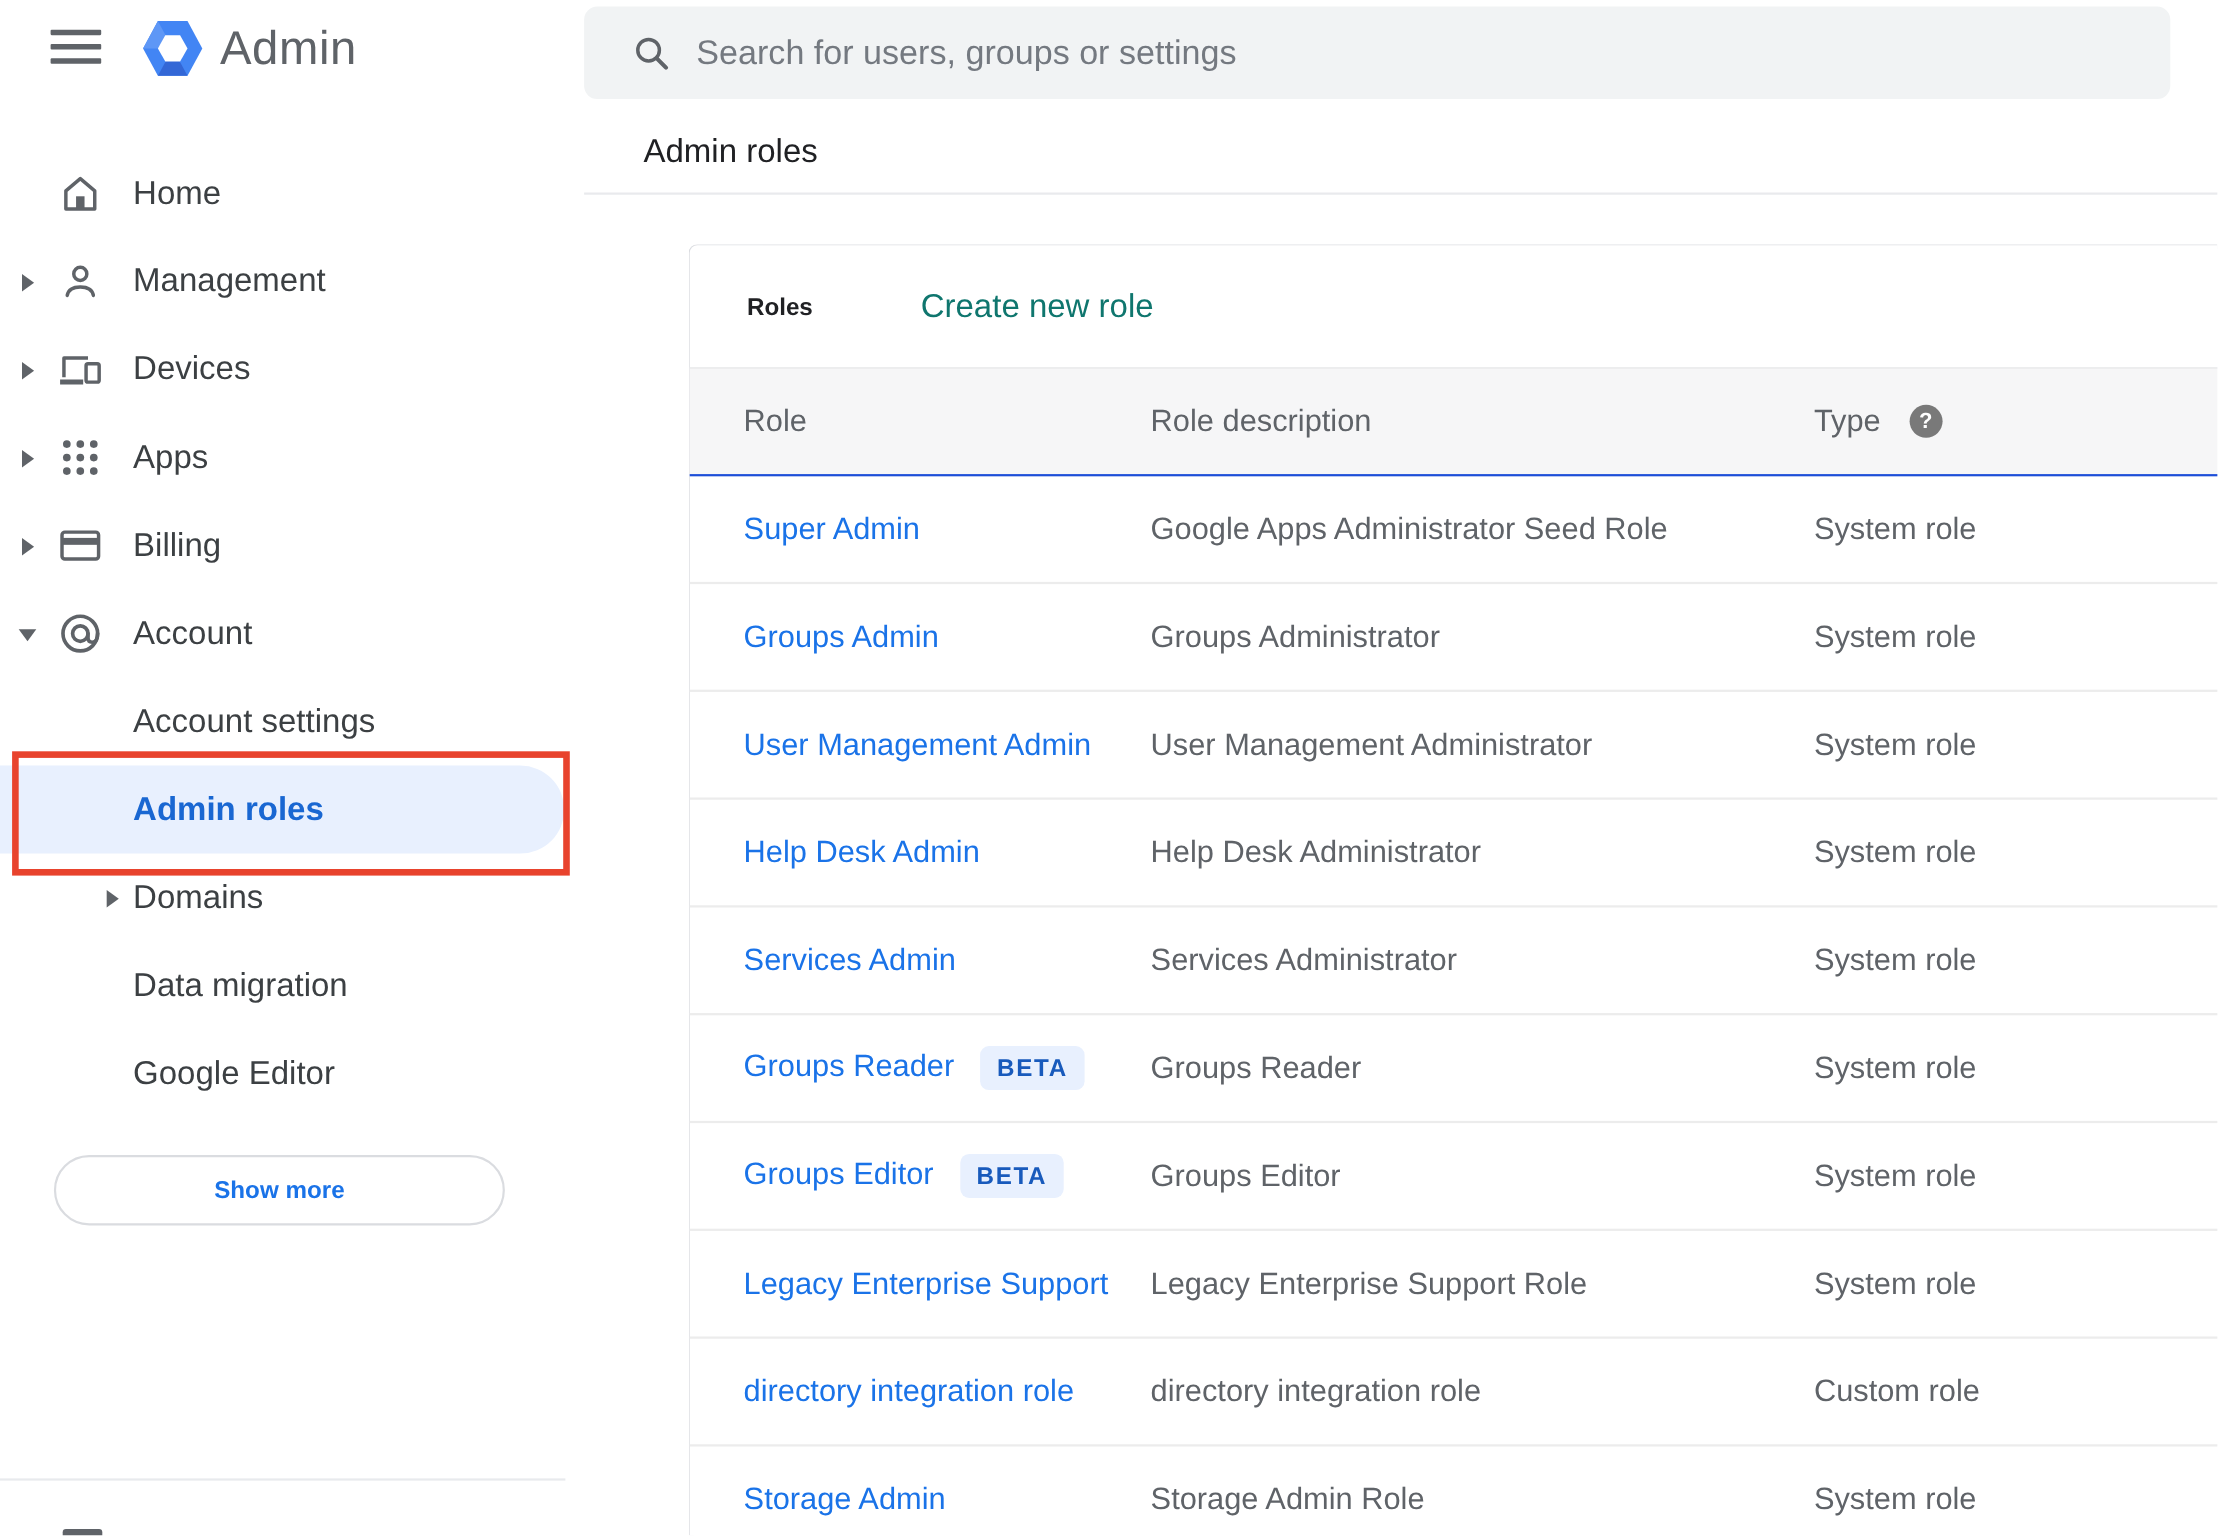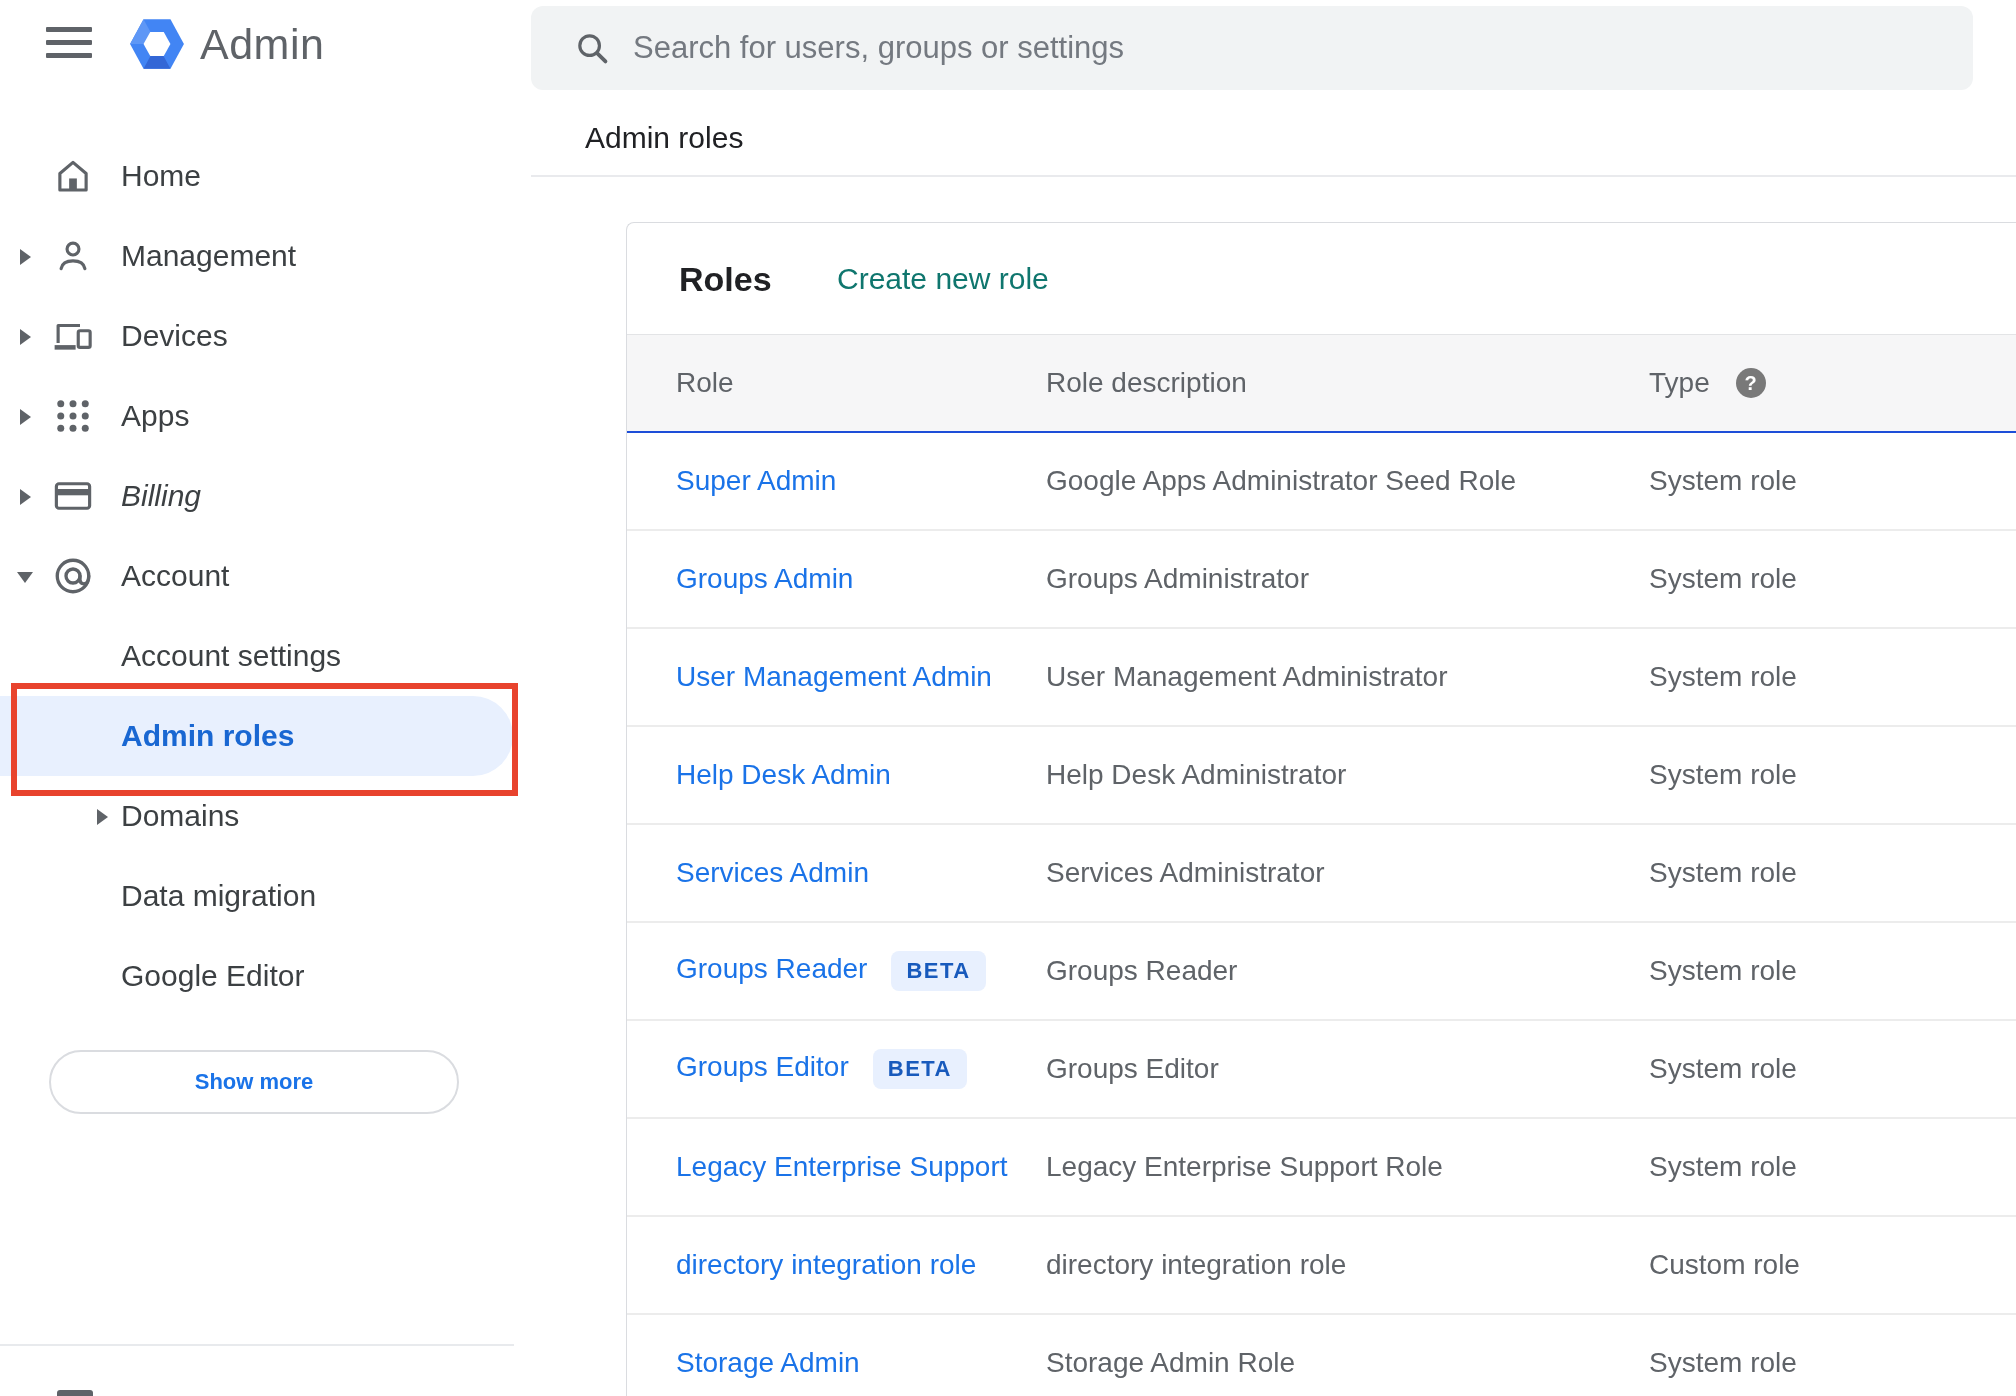--- a/index.html
+++ b/index.html
@@ -46,21 +46,21 @@
     font-size:22px; font-weight:bold; font-family:inherit; cursor:pointer; }
   .sidebar-bottom-divider { position:absolute; left:0; top:1344px; width:514px; height:2px; background:#e8eaed; }
   .partial-icon { position:absolute; left:57px; top:1390px; width:36px; height:6px;
     background:#5f6368; border-radius:3px 3px 0 0; }
 
   
   .card { position:absolute; left:626px; top:222px; width:1390px; height:1174px;
     background:#fff; border-left:1px solid #dadce0; border-top:1px solid #dadce0; border-radius:8px 0 0 0; }
   .card-header { position:relative; height:111px; }
   .card-title { position:absolute; left:52px; top:50%; transform:translateY(-50%);
-    font-size:34px; font-weight:bold; color:#202124; }
+    font-size:22px; font-weight:bold; color:#202124; }
   .create-link { position:absolute; left:210px; top:50%; transform:translateY(-50%);
     font-size:30px; color:#0f766e; text-decoration:none; cursor:pointer; }
   .thead { display:flex; align-items:center; height:99px; background:#f6f6f7;
     border-top:1px solid #e3e4e6; border-bottom:2px solid #1d4ed8; font-size:28px; color:#5f6368; }
   .col1 { padding-left:49px; width:419px; flex:0 0 auto; }
   .col2 { width:603px; flex:0 0 auto; }
   .col3 { flex:1 1 auto; display:flex; align-items:center; }
   .help-circle { display:inline-flex; align-items:center; justify-content:center;
     width:30px; height:30px; margin-left:26px; border-radius:50%; background:#797979;
     color:#fff; font-size:20px; font-weight:bold; cursor:pointer; }
@@ -125,21 +125,21 @@
               <circle cx="19" cy="5" r="2"></circle>
               <circle cx="5" cy="12" r="2"></circle>
               <circle cx="12" cy="12" r="2"></circle>
               <circle cx="19" cy="12" r="2"></circle>
               <circle cx="5" cy="19" r="2"></circle>
               <circle cx="12" cy="19" r="2"></circle>
               <circle cx="19" cy="19" r="2"></circle>
             </svg></span>
           <span class="nav-label">Apps</span>
         </div>
-        <div class="nav-item" style="top: 456px; font-style: italic;">
+        <div class="nav-item" style="top: 456px;">
           <span class="arrow-r"></span>
           <span class="nav-icon"><svg viewBox="0 0 24 24" fill="none">
               <rect x="2.5" y="5" width="19" height="14" rx="1.5" stroke="#5f6368" stroke-width="1.8"></rect>
               <rect x="2.5" y="8" width="19" height="3.6" fill="#5f6368"></rect>
             </svg></span>
           <span class="nav-label">Billing</span>
         </div>
         <div class="nav-item" style="top: 536px;">
           <span class="arrow-d"></span>
           <span class="nav-icon"><svg viewBox="0 0 24 24" fill="none">

